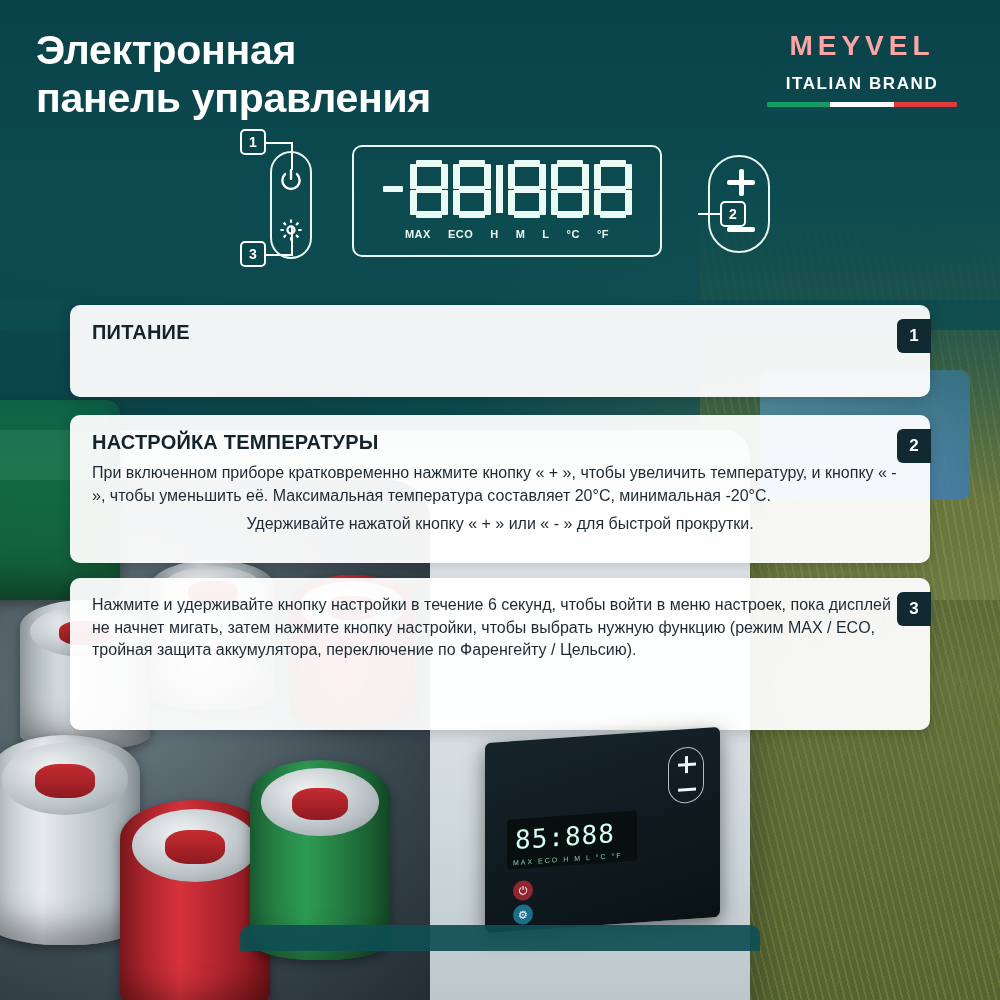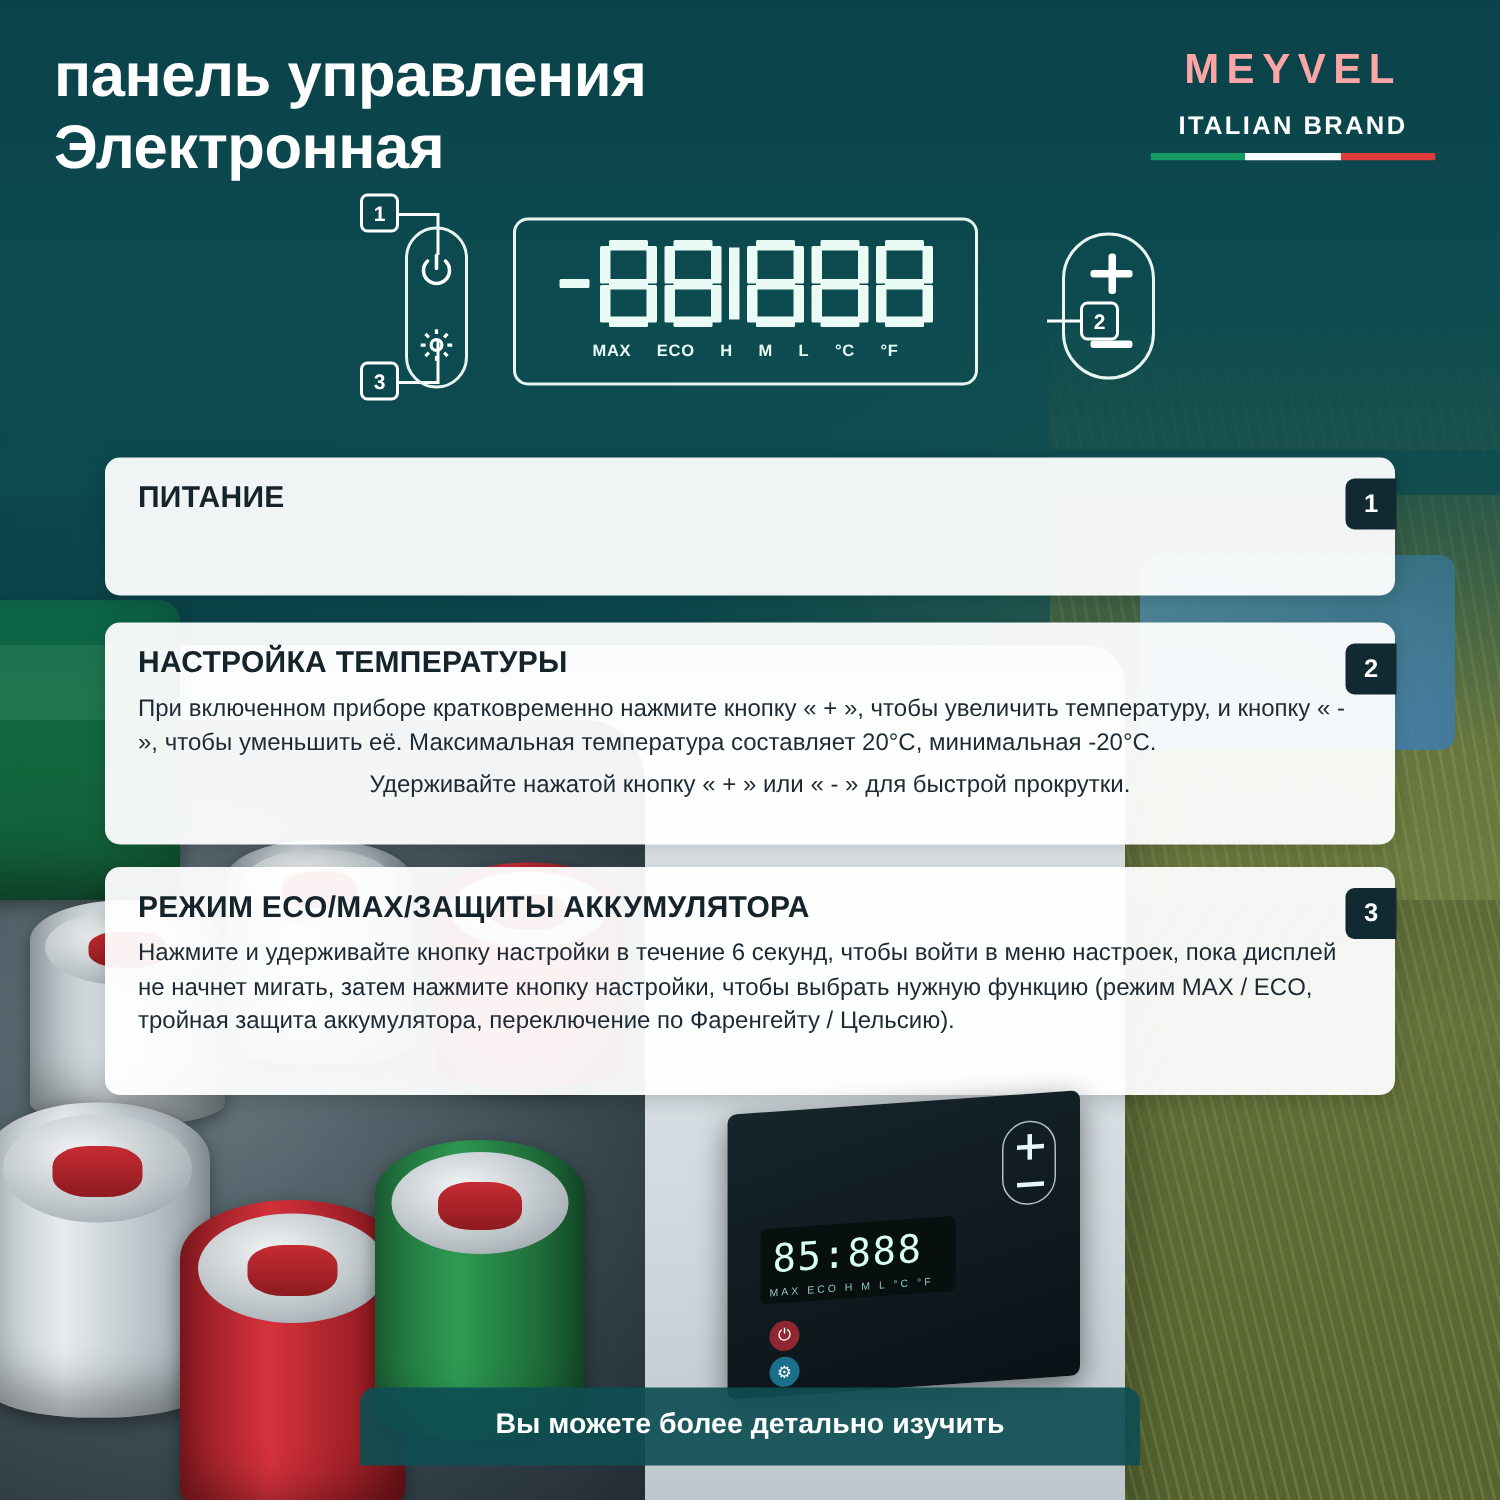--- a/index.html
+++ b/index.html
@@ -144,21 +144,21 @@
   .lead {
     position: absolute; background: #ffffff; height: 2px;
   }
   .lead.l1 { left: 26px; top: -3px; width: 26px; }
   .lead.l1v { left: 51px; top: -3px; width: 2px; height: 28px; }
   .lead.l3 { left: 26px; top: 109px; width: 26px; }
   .lead.l3v { left: 51px; top: 82px; width: 2px; height: 29px; }
   .lead.l2 { left: 458px; top: 68px; width: 24px; height: 2px; }
 
   .display {
-    position: absolute; left: 102px; top: 0px; width: 310px; height: 112px;
+    position: absolute; left: 112px; top: 0px; width: 310px; height: 112px;
     border: 2px solid #e9f5f1; border-radius: 10px;
     display: flex; flex-direction: column; justify-content: center; align-items: center;
   }
   .seg-row { display: flex; align-items: center; gap: 5px; margin-top: -2px; }
   .minus-seg { width: 20px; height: 6px; background: #eafaf4; border-radius: 1px; margin-right: 2px; }
   .seg {
     position: relative; width: 38px; height: 58px;
   }
   .seg b {
     position: absolute; background: #eafaf4; display: block; border-radius: 1px;
@@ -293,22 +293,22 @@
     </div>
   <div class="can c3">
       <span class="top"></span>
       <span class="tab"></span>
     </div>
 </div>
 <div class="tint"></div>
 <div class="tint2"></div>
 
 <div class="header-title">
+  <div>Электронная</div>
   <div>панель управления</div>
-  <div>Электронная</div>
 </div>
 
 <div class="brand">
   <div class="brand-name">MEYVEL</div>
   <div class="brand-sub">ITALIAN BRAND</div>
   <div class="flag">
     <i class="g"></i>
       <i class="w"></i>
       <i class="r"></i>
   </div>
@@ -416,33 +416,31 @@
 
 <div class="card" id="card2">
   <div class="badge">2</div>
   <h3>НАСТРОЙКА ТЕМПЕРАТУРЫ</h3>
   <p>При включенном приборе кратковременно нажмите кнопку « + », чтобы увеличить температуру, и кнопку « - », чтобы уменьшить её. Максимальная температура составляет 20°C, минимальная -20°C.</p>
   <p>Удерживайте нажатой кнопку « + » или « - » для быстрой прокрутки.</p>
 </div>
 
 <div class="card" id="card3">
   <div class="badge">3</div>
-  <h3>РЕЖИМ ECO/MAX/ЗАЩИТЫ АККУМУЛЯТОРА</h3>
   <p>Нажмите и удерживайте кнопку настройки в течение 6 секунд, чтобы войти в меню настроек, пока дисплей не начнет мигать, затем нажмите кнопку настройки, чтобы выбрать нужную функцию  (режим MAX / ECO, тройная защита аккумулятора, переключение по Фаренгейту / Цельсию).</p>
 </div>
 
 <div class="photo-panel">
   <div class="photo-display">
     <div class="photo-seg">85:888</div>
     <div class="photo-labels">MAX ECO H M L °C °F</div>
   </div>
   <div class="photo-plus">
     <span class="ph"></span>
     <span class="pv"></span>
     <span class="pm"></span>
   </div>
   <div class="photo-pwr">⏻</div>
   <div class="photo-gear">⚙</div>
 </div>
 
 <div class="footer">
-  <div>Вы можете более детально изучить</div>
 </div>
 
 </body></html>

